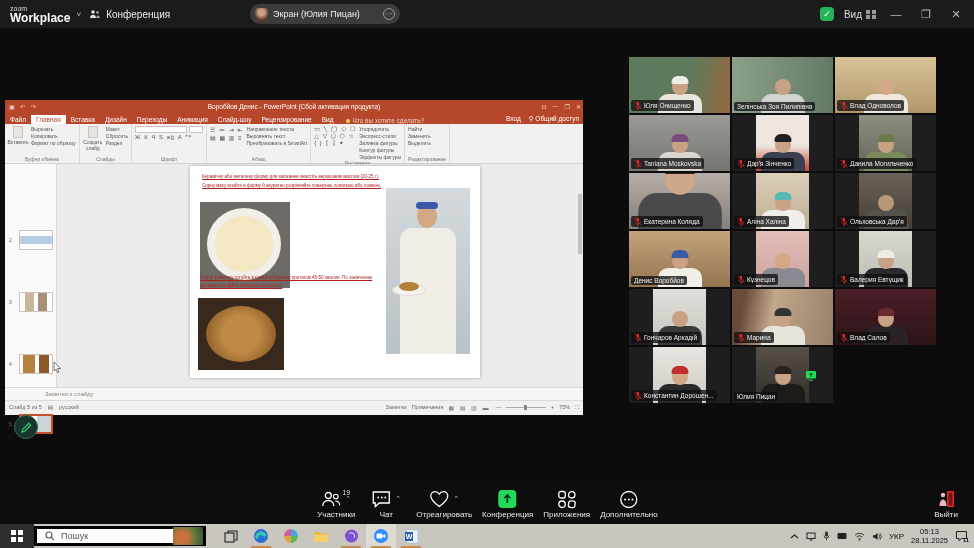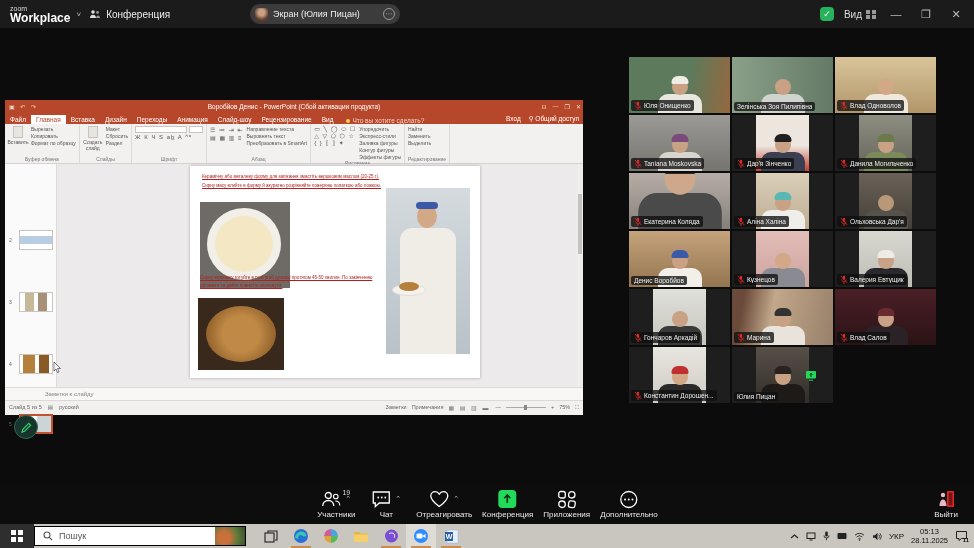--- a/index.html
+++ b/index.html
@@ -112,21 +112,21 @@
   .tb-count{position:absolute;top:1px;right:6px;font-size:7px;color:#ddd;}
 
   
   #taskbar{position:absolute;left:0;top:524px;width:974px;height:24px;background:#c9c6c0;display:flex;align-items:center;}
   .startbtn{width:34px;height:24px;background:#2e2e2e;display:flex;align-items:center;justify-content:center;}
   .winlogo{display:inline-block;width:12px;height:12px;background:
     linear-gradient(#fff,#fff) 0 0/5px 5px no-repeat,
     linear-gradient(#fff,#fff) 7px 0/5px 5px no-repeat,
     linear-gradient(#fff,#fff) 0 7px/5px 5px no-repeat,
     linear-gradient(#fff,#fff) 7px 7px/5px 5px no-repeat;}
-  .searchbox{width:212px;height:20px;background:#fff;border:1px solid #000000;display:flex;align-items:center;gap:6px;padding-left:8px;position:relative;}
+  .searchbox{width:172px;height:20px;background:#fff;border:3px solid #000000;display:flex;align-items:center;gap:6px;padding-left:8px;position:relative;}
   .searchbox .stxt{font-size:9px;color:#555;flex:1;}
   .searchbox .simg{width:30px;height:18px;background:radial-gradient(circle at 30% 60%,#c9703a 25%,#5a7a3a 60%,#3a4a2a);}
   .tb-apps{display:flex;align-items:center;margin-left:10px;}
   .appslot{width:30px;height:24px;display:flex;align-items:center;justify-content:center;position:relative;}
   .appslot.activeapp{background:#dedbd5;}
   .appslot .runline{position:absolute;left:5px;right:5px;bottom:0;height:2px;background:#c98b4e;}
   .tray{margin-left:auto;display:flex;align-items:center;gap:7px;padding-right:6px;color:#222;}
   .trayico{display:flex;align-items:center;}
   .lang{font-size:8px;color:#111;}
   .clock{font-size:7.5px;color:#111;text-align:center;line-height:1.25;}

